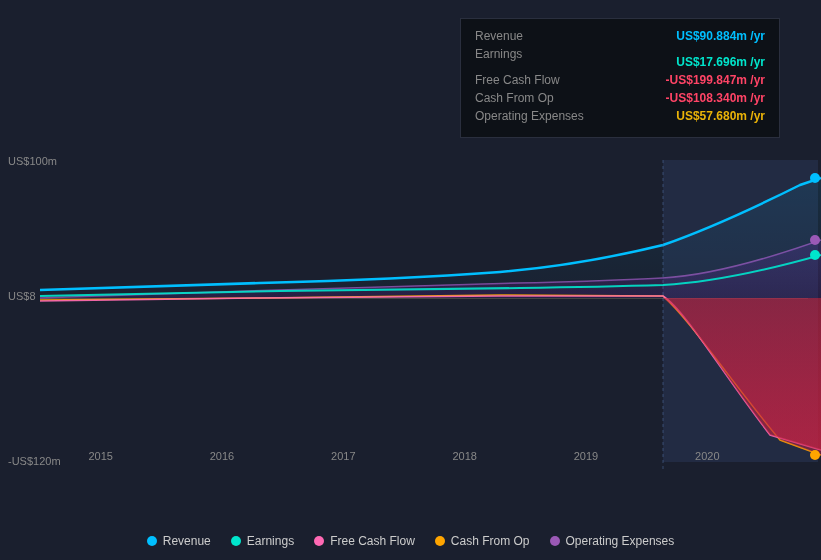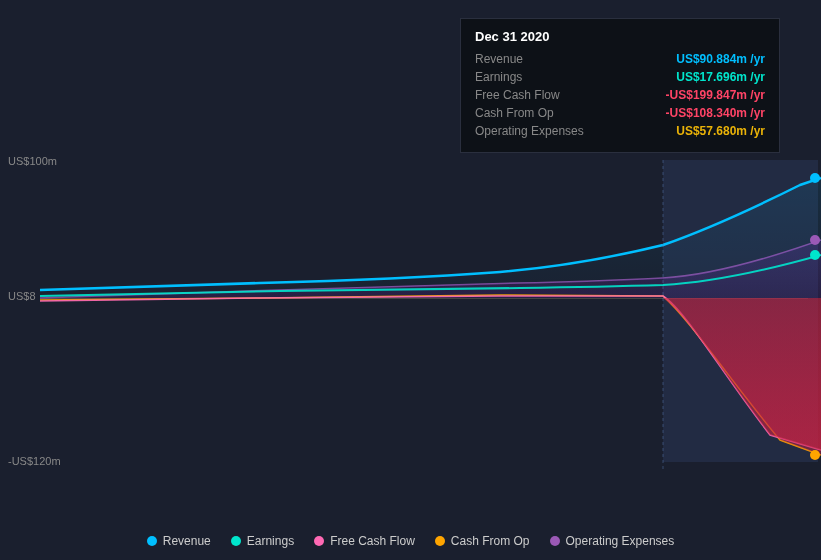--- a/index.html
+++ b/index.html
@@ -37,21 +37,21 @@
       font-size: 12px;
     }
     .info-label {
       color: #888;
       min-width: 130px;
     }
     .info-value {
       font-weight: bold;
     }
     .info-value.cyan { color: #00bfff; }
-    .info-value.teal { color: #00e5cc; }
+    .info-value.teal { color: #00e5cc; margin-top: 8px; }
     .info-value.red { color: #ff4466; }
     .info-value.blue-light { color: #eab308; }
     .profit-margin {
       color: #fff;
       font-weight: bold;
       font-size: 12px;
     }
 
     
     .chart-container {
@@ -128,21 +128,20 @@
       right: 0;
       height: 1px;
       background: #444;
       top: 298px;
     }
   </style>
 </head>
 <body>
 
 <div class="info-box">
-  <div class="info-box-title">Dec 31 2020</div>
   <div class="info-row">
     <span class="info-label">Revenue</span>
     <span class="info-value cyan">US$90.884m /yr</span>
   </div>
   <div class="info-row">
     <span class="info-label">Earnings</span>
     <span class="info-value teal">US$17.696m /yr</span>
   </div>
   <div class="info-row">
     <span class="info-label">Free Cash Flow</span>
@@ -213,20 +212,28 @@
     <circle cx="815" cy="240" r="5" fill="#9b59b6"></circle>
 
     <circle cx="815" cy="255" r="5" fill="#00e5cc"></circle>
 
     <circle cx="815" cy="455" r="5" fill="#ffa500"></circle>
 
     <line x1="663" y1="160" x2="663" y2="470" stroke="#5577aa" stroke-width="1" stroke-dasharray="3,3" opacity="0.5"></line>
 
   </svg>
 
+  <div class="x-labels">
+    <span>2015</span>
+    <span>2016</span>
+    <span>2017</span>
+    <span>2018</span>
+    <span>2019</span>
+    <span>2020</span>
+  </div>
 
 </div>
 
 <div class="legend">
   <div class="legend-item">
     <div class="legend-dot" style="background:#00bfff;"></div>
     <span>Revenue</span>
   </div>
   <div class="legend-item">
     <div class="legend-dot" style="background:#00e5cc;"></div>

